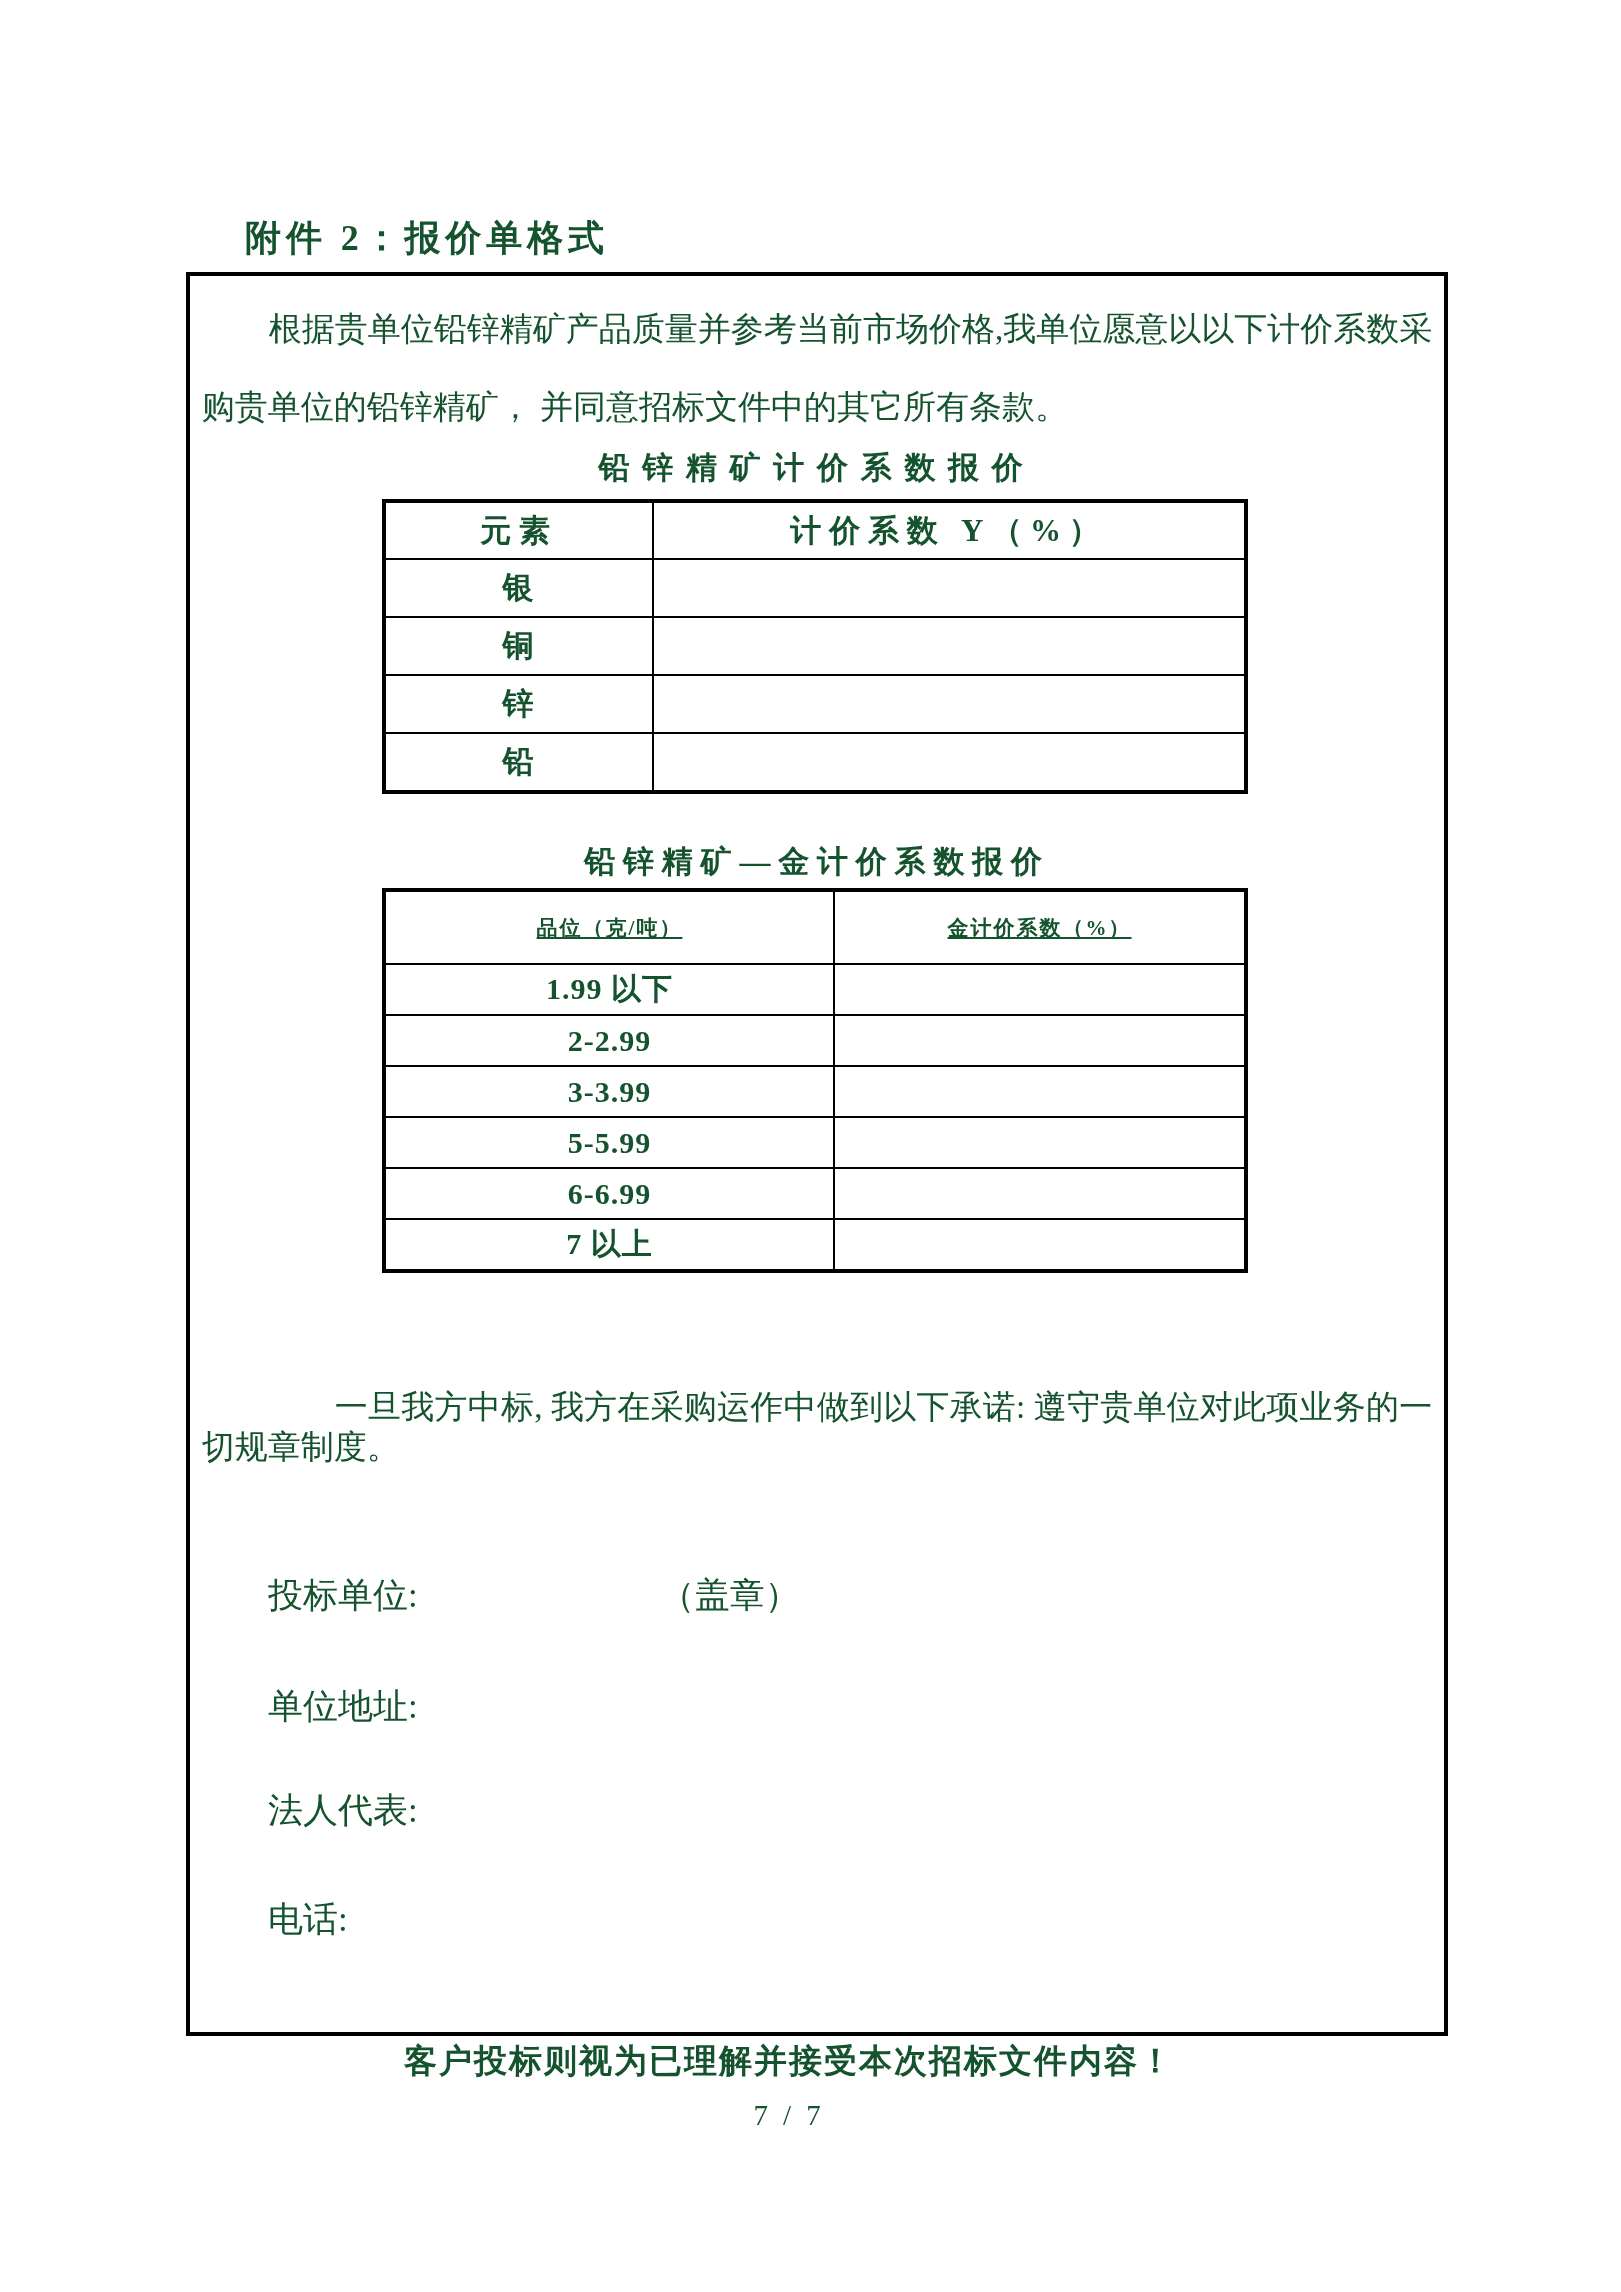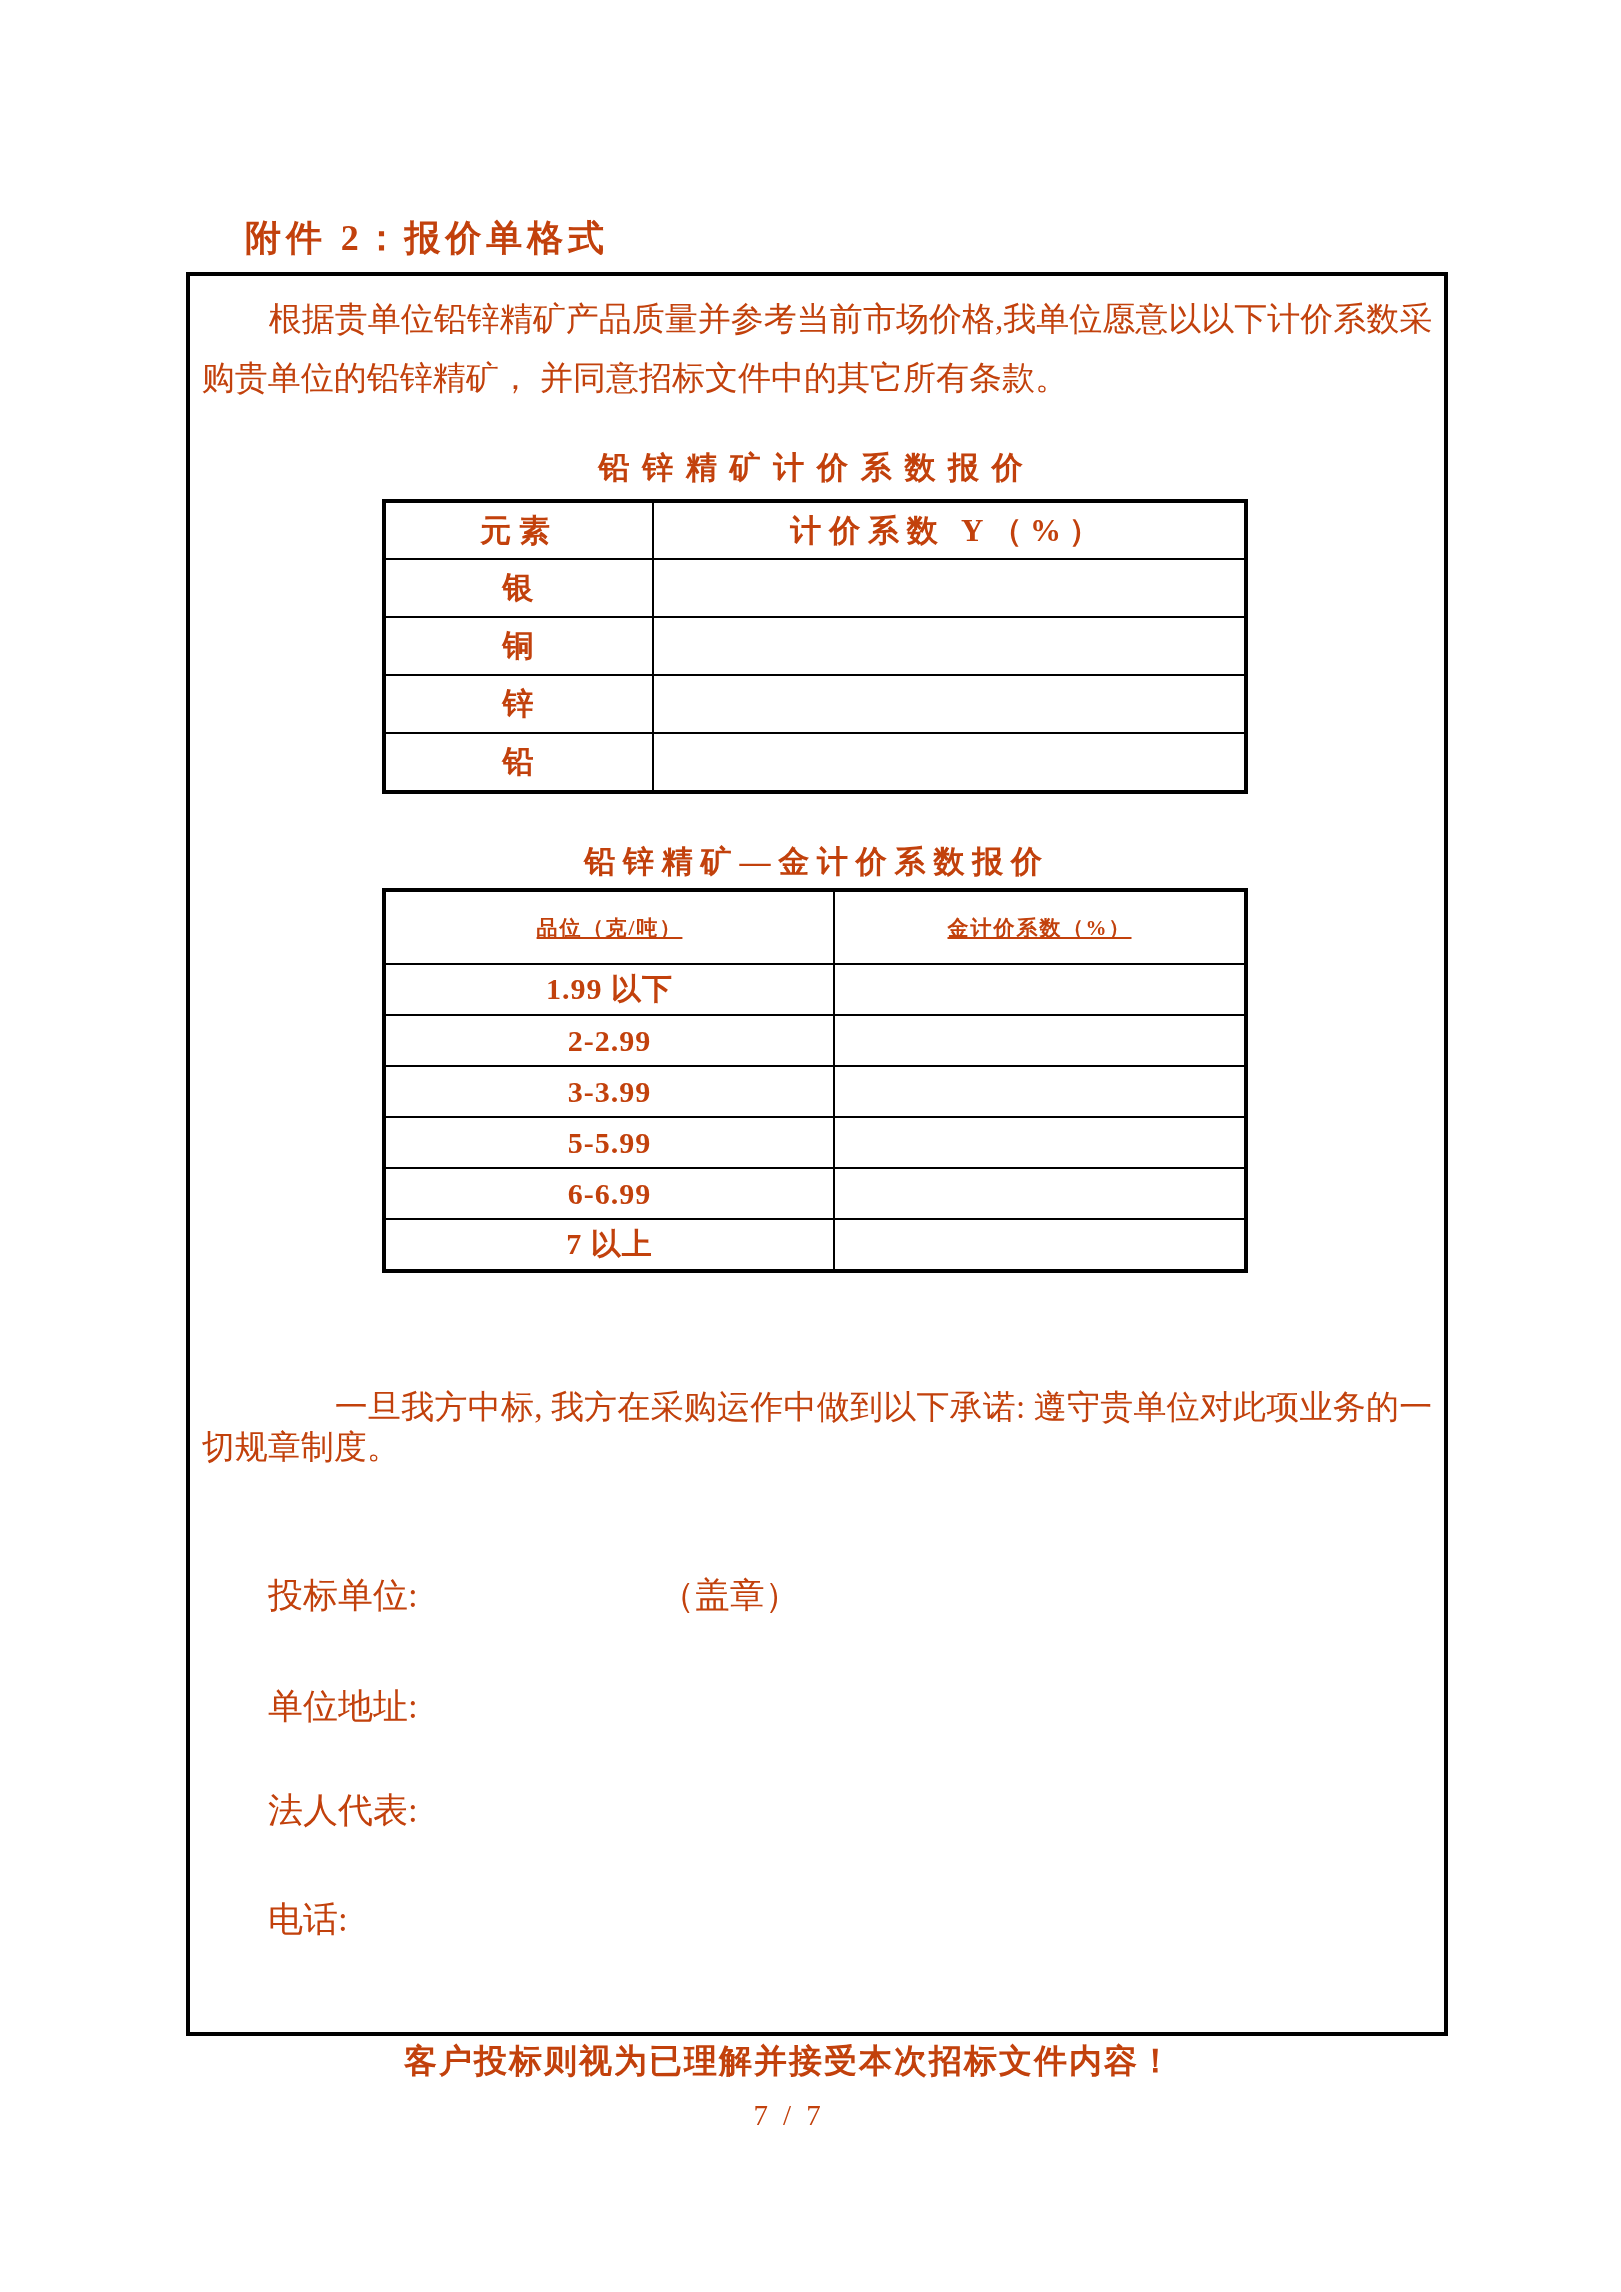--- a/index.html
+++ b/index.html
@@ -1,21 +1,21 @@
 <!DOCTYPE html>
 <html><head>
 <meta charset="utf-8">
 <style>
   html, body { margin:0; padding:0; background:#ffffff; }
   .page {
     position:relative;
     width:1578px;
     height:2293px;
     background:#ffffff;
-    color:#c2410c;
+    color:#14532d;
     font-family:"Liberation Serif","DejaVu Serif",serif;
     overflow:hidden;
   }
 
   .doc-title {
     position:absolute;
     left:245px;
     top:214px;
     font-size:36px;
     font-weight:bold;
@@ -33,21 +33,21 @@
     box-sizing:border-box;
   }
 
   .intro {
     position:absolute;
     left:11.8px;
     right:11.8px;
     top:13.7px;
     margin:0;
     font-size:33px;
-    line-height:59px;
+    line-height:78px;
     text-indent:67px;
     text-align:justify;
   }
 
   .tbl-title {
     position:absolute;
     left:0;
     width:100%;
     margin:0;
     text-align:center;

